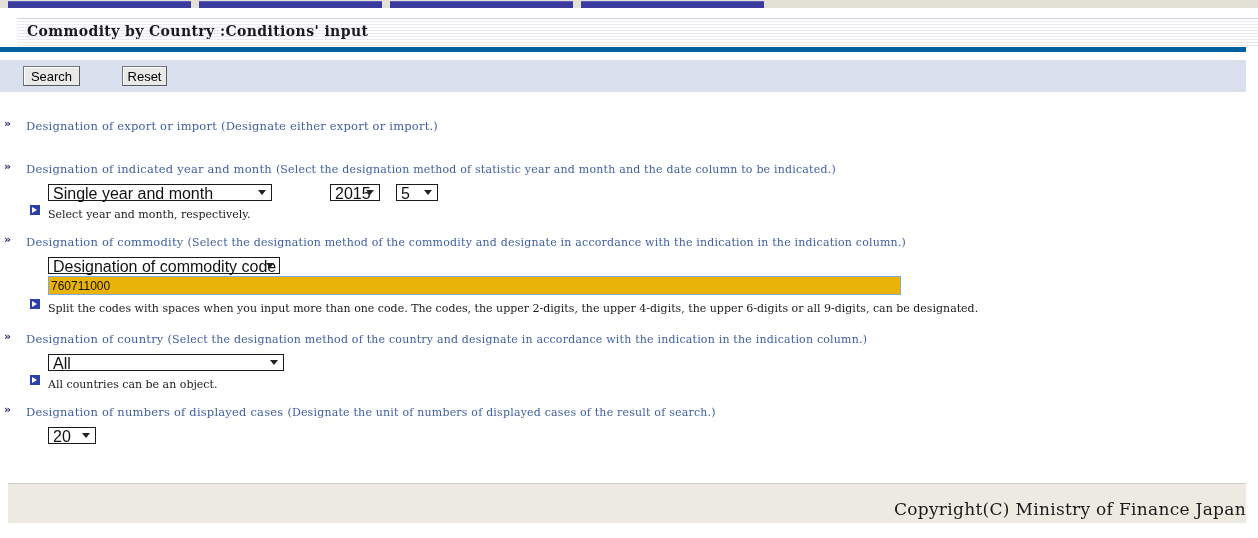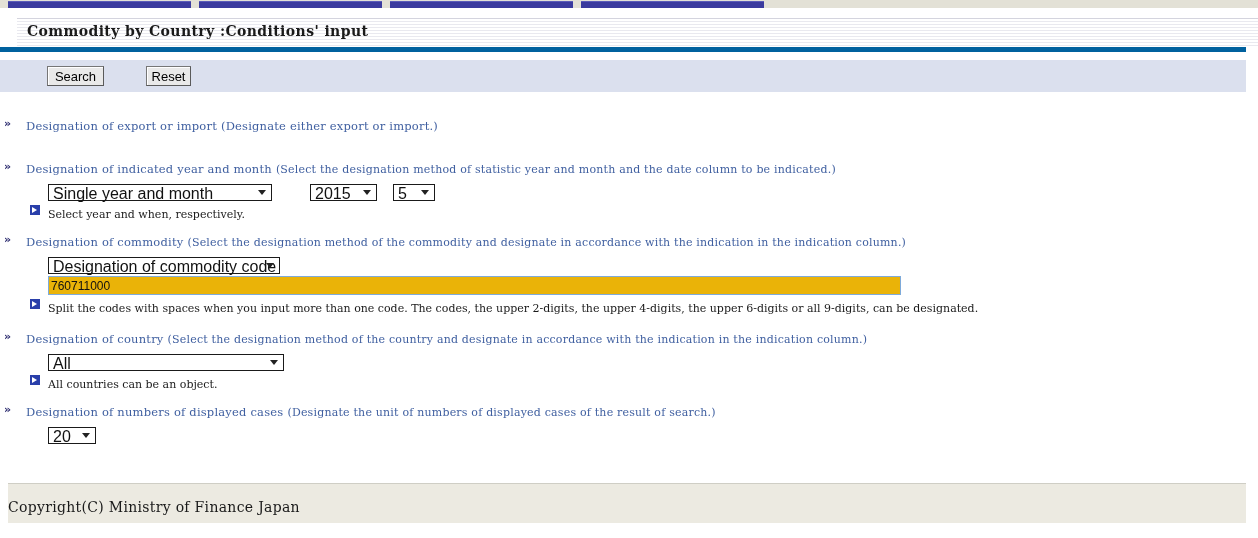--- a/index.html
+++ b/index.html
@@ -69,21 +69,20 @@
     border-right-color: #5a5a5a;
     border-bottom-color: #5a5a5a;
     box-shadow: inset 1px 1px 0 #ffffff;
     font-family: "Liberation Sans", sans-serif;
     font-size: 13px;
     color: #000000;
     text-align: center;
     line-height: 20px;
     cursor: pointer;
     padding: 0;
-    margin-left: 24px;
   }
   .btn.search { left: 23px; width: 57px; }
   .btn.reset  { left: 122px; width: 45px; }
 
   
   .body { position: absolute; left: 0; top: 92px; width: 1258px; }
 
   .row { position: relative; }
 
   .bullet-line {
@@ -182,21 +181,21 @@
     line-height: 15px;
   }
   .sel .arr {
     position: absolute; right: 5px; top: 5px;
     width: 0; height: 0;
     border-left: 4px solid transparent;
     border-right: 4px solid transparent;
     border-top: 5px solid #222222;
   }
   .sel.w-period { width: 224px; }
-  .sel.w-year   { width: 67px; }
+  .sel.w-year   { width: 50px; margin-left: 20px; }
   .sel.w-month  { width: 42px; }
   .sel.w-comm   { width: 232px; }
   .sel.w-country{ width: 236px; }
   .sel.w-cases  { width: 48px; text-align: center; }
 
   .selrow { padding-left: 48px; margin-top: 5px; white-space: nowrap; }
   .selrow .gap { display: inline-block; width: 30px; }
   .selrow .gap-sm { display: inline-block; width: 8px; }
 
   
@@ -217,23 +216,23 @@
   .footsep {
     position: absolute; left: 8px; top: 483px; width: 1238px; height: 1px;
     background: #cfcec5;
   }
   .footer {
     position: absolute; left: 8px; top: 484px; width: 1238px; height: 39px;
     background: #eceae1;
   }
   .footer .copy {
     position: absolute; left: 0; right: 0; top: 15px;
-    text-align: left;
-    font-family: "DejaVu Serif", serif;
-    font-size: 14px;
+    text-align: right;
+    font-family: "DejaVu Serif", serif;
+    font-size: 17px;
     color: #1a1a1a;
     letter-spacing: 0.3px;
   }
 
   
   .r1 { position: absolute; left: 0; top: 24px;  }
   .r2 { position: absolute; left: 0; top: 67px;  }
   .r3 { position: absolute; left: 0; top: 140px; }
   .r4 { position: absolute; left: 0; top: 237px; }
   .r5 { position: absolute; left: 0; top: 310px; }
@@ -288,21 +287,21 @@
           <span class="arr"></span>
         </span>
         <span class="gap-sm"></span>
         <span class="sel w-month">
           <span class="selv">5</span>
           <span class="arr"></span>
         </span>
       </div>
       <div class="hint">
         <span class="tri"></span>
-        <span class="htxt">Select year and when, respectively.</span>
+        <span class="htxt">Select year and month, respectively.</span>
       </div>
     </div>
 
     <div class="row r3">
       <div class="bullet-line">
         <span class="bullet">»</span>
         <span class="lbl">Designation of commodity</span>
         <span class="lbl note small">(Select the designation method of the commodity and designate in accordance with the indication in the indication column.)</span>
       </div>
       <div class="selrow">

